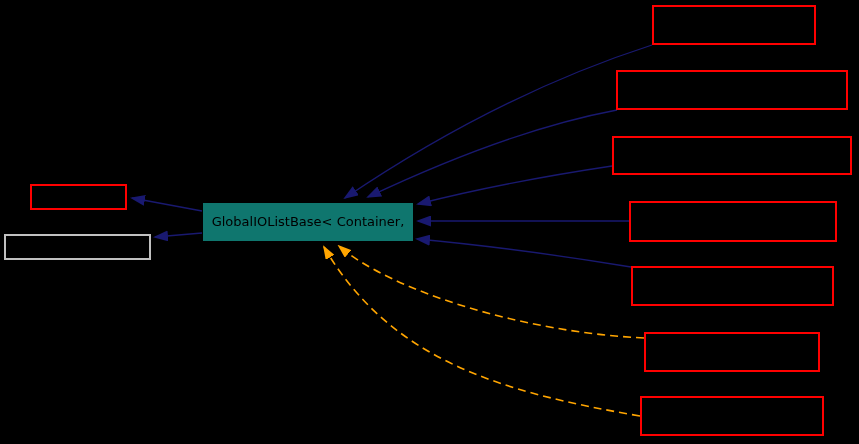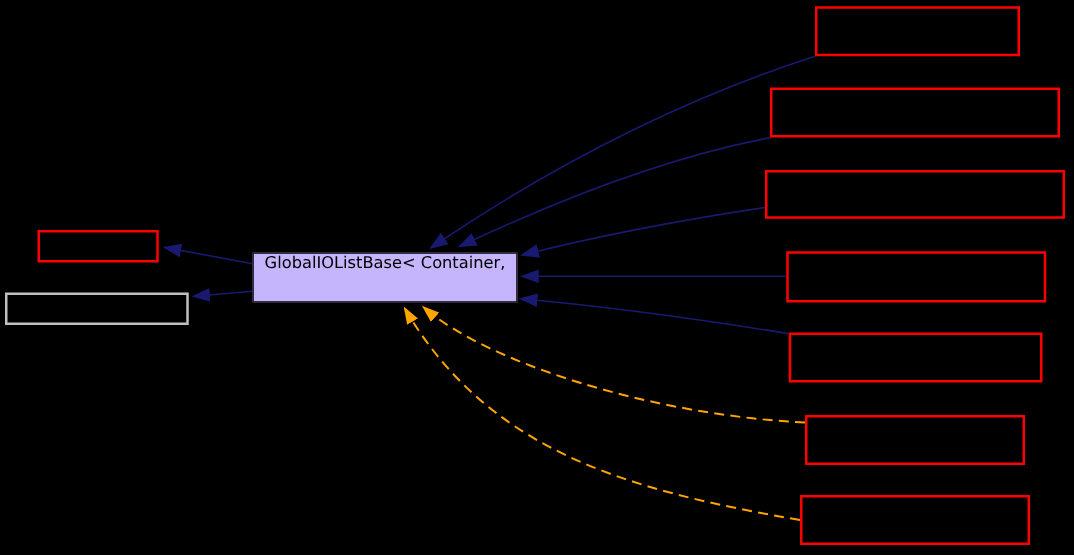--- a/index.html
+++ b/index.html
@@ -38,28 +38,28 @@
   }
   .node-red {
     border: 2px solid #ff0000;
   }
   .node-gray {
     border: 2px solid #c0c0c0;
   }
   .node-center {
     position: absolute;
     box-sizing: border-box;
-    background: #c4b5fd;
+    background: #0f766e;
     border: 1px solid #000000;
     color: #000000;
     font-size: 13px;
     line-height: 16px;
     text-align: center;
     display: flex;
-    flex-direction: row;
+    flex-direction: column;
     justify-content: center;
   }
   .node-center span {
     display: block;
     white-space: nowrap;
   }
 </style>
 </head>
 <body>
 

